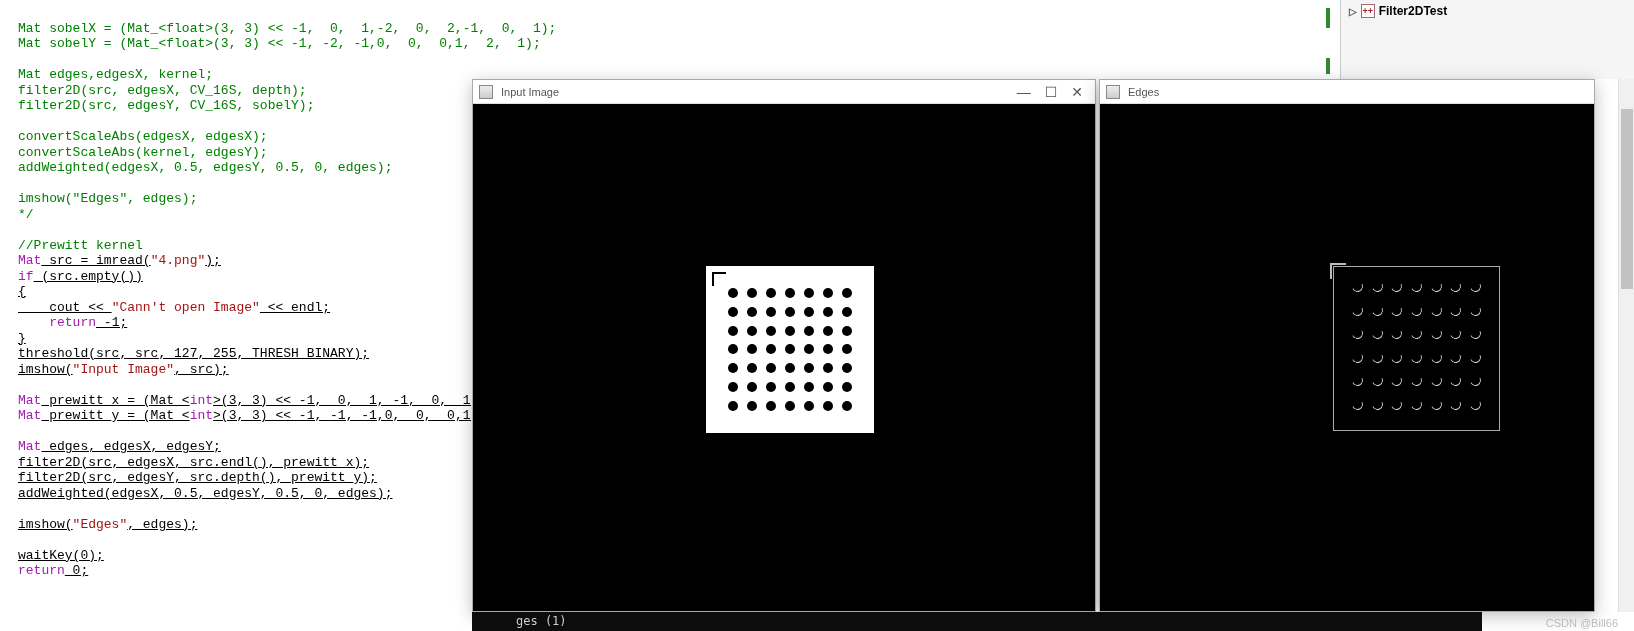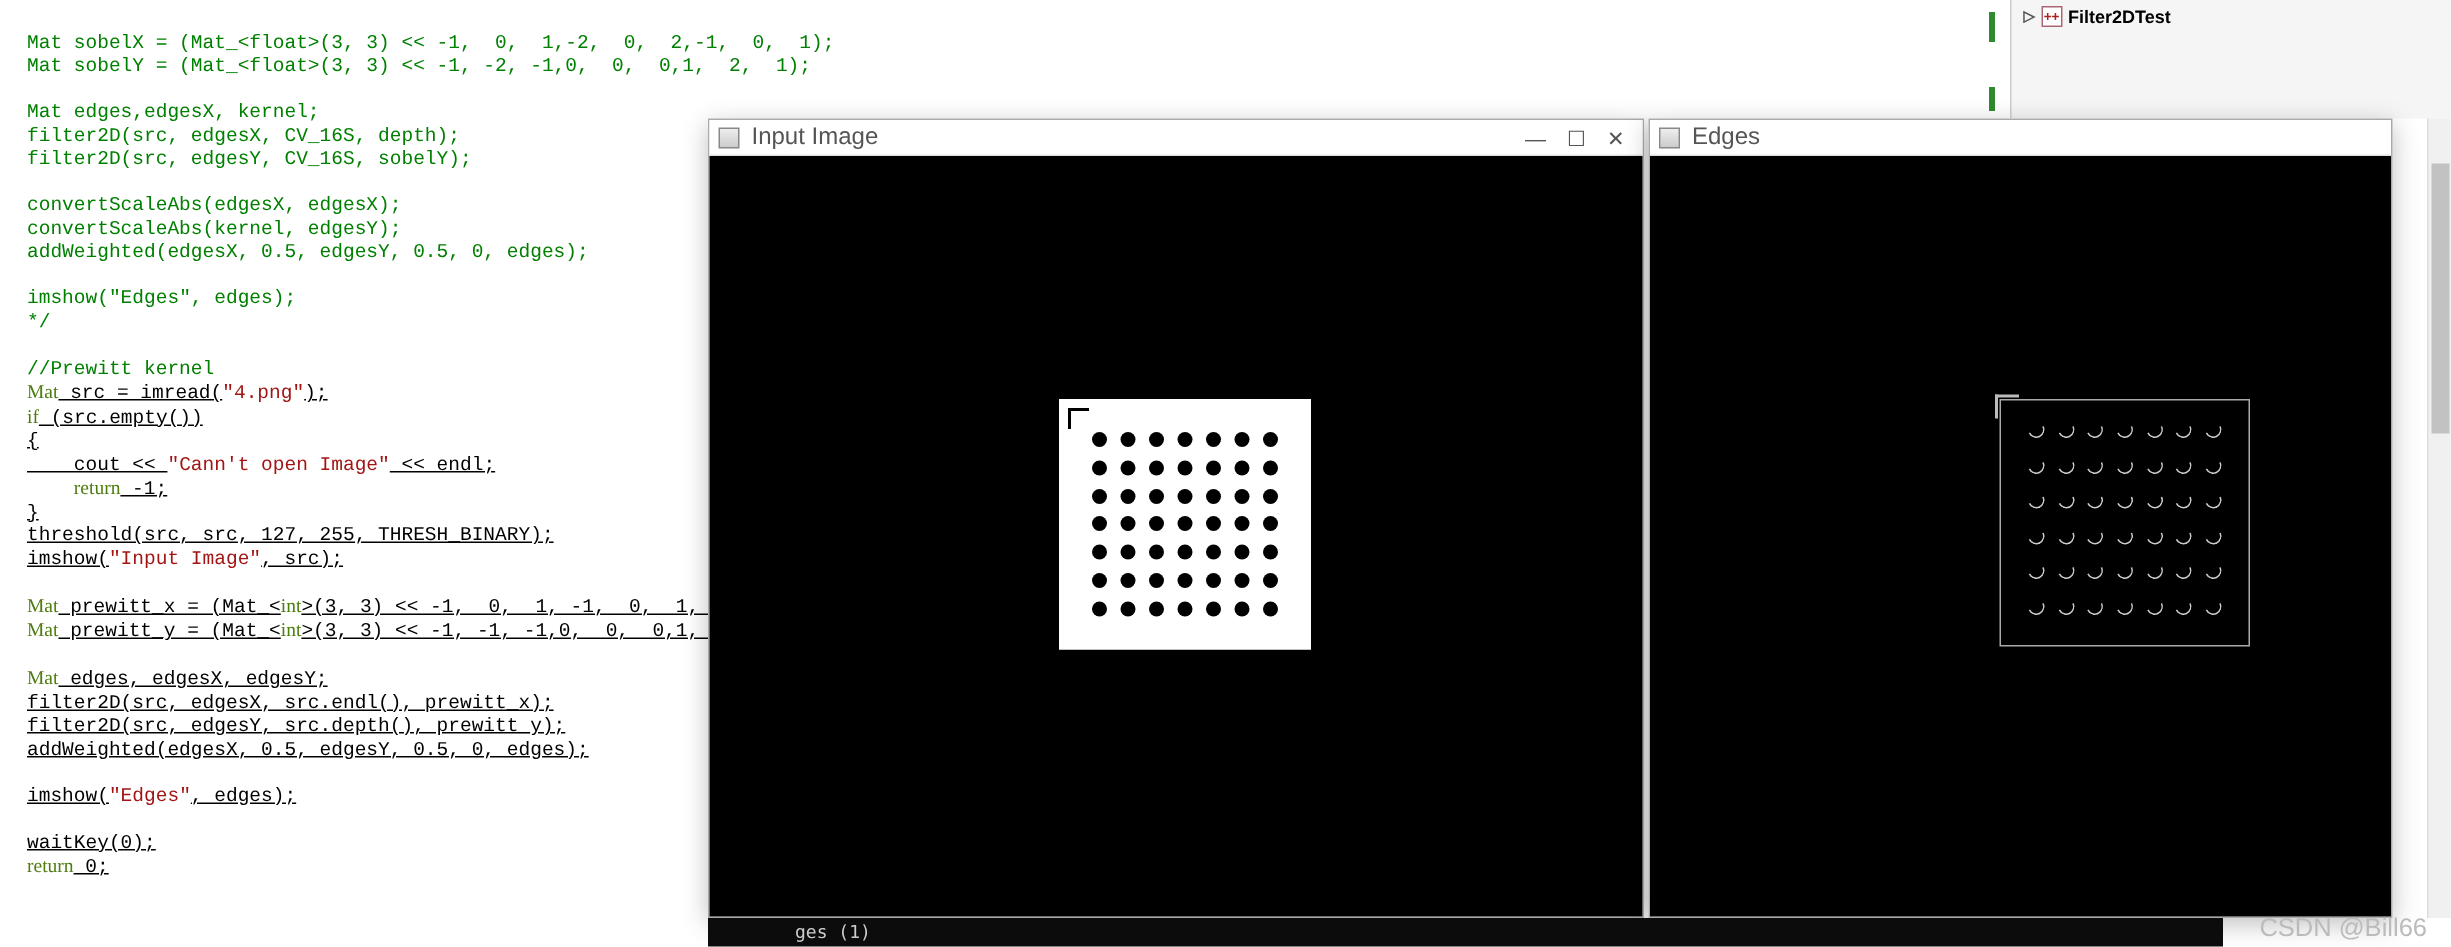--- a/index.html
+++ b/index.html
@@ -13,21 +13,21 @@
       overflow: hidden;
     }
     .code-area {
       position: absolute;
       left: 18px;
       top: 5px;
       width: 450px;
       white-space: pre;
       line-height: 15.5px;
     }
-    .t-blue { color: #4d7c0f; font-family: Liberation Serif, serif; }
+    .t-blue { color: #a21caf; }
     .t-red { color: #a31515; }
     .t-black { color: #000; text-decoration: underline; }
     .t-comment { color: #008000; margin-top: 36px; }
 
     .window {
       position: absolute;
       background: #fff;
       border: 1px solid #aaa;
       box-shadow: 0 4px 16px rgba(0,0,0,0.25);
     }
@@ -40,21 +40,21 @@
       padding: 0 6px;
       background: #fff;
       border-bottom: 1px solid #e0e0e0;
     }
     .titlebar-icon {
       width: 14px; height: 14px;
       border: 1px solid #888;
       background: linear-gradient(#eee,#ccc);
       margin-right: 8px;
     }
-    .titlebar-text { color: #555; font-family: 'Segoe UI', sans-serif; font-size: 16px; }
+    .titlebar-text { color: #555; font-family: 'Segoe UI', sans-serif; font-size: 11px; }
     .titlebar-controls { margin-left: auto; display: flex; gap: 14px; color: #555; font-family: sans-serif; font-size: 14px; padding-right: 6px; }
     .titlebar-controls span { cursor: default; }
     .window-content {
       background: #000;
       width: 100%;
       height: calc(100% - 24px);
       position: relative;
     }
 
     .input-square {
@@ -163,42 +163,42 @@
     .m2 { top: 58px; height: 16px; }
 
     .console-strip {
       position: absolute;
       left: 472px; bottom: 0;
       width: 1010px; height: 19px;
       background: #0c0c0c;
       color: #ccc;
       font-family: Consolas, monospace;
       font-size: 12px;
-      padding: 2px 58px;
+      padding: 2px 44px;
     }
     .scrollbar-v {
       position: absolute;
       right: 0; top: 79px;
       width: 16px;
       height: 533px;
       background: #f0f0f0;
       border-left: 1px solid #ddd;
     }
     .scroll-thumb {
       position: absolute;
       left: 2px; top: 30px;
       width: 12px; height: 180px;
       background: #c2c2c2;
     }
     .watermark {
       position: absolute;
       right: 16px; bottom: 2px;
       color: #bbb;
       font-family: sans-serif;
-      font-size: 17px;
+      font-size: 11px;
     }
   </style>
 </head>
 <body>
 
 <div class="code-area">
 <span class="t-comment">Mat sobelX = (Mat_&lt;float&gt;(3, 3) &lt;&lt; -1,  0,  1,-2,  0,  2,-1,  0,  1);</span>
 <span class="t-comment">Mat sobelY = (Mat_&lt;float&gt;(3, 3) &lt;&lt; -1, -2, -1,0,  0,  0,1,  2,  1);</span>
 <span></span>
 <span class="t-comment">Mat edges,edgesX, kernel;</span>

